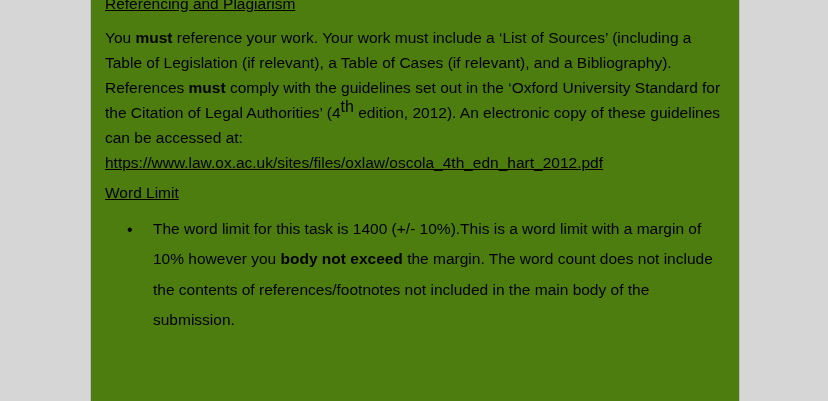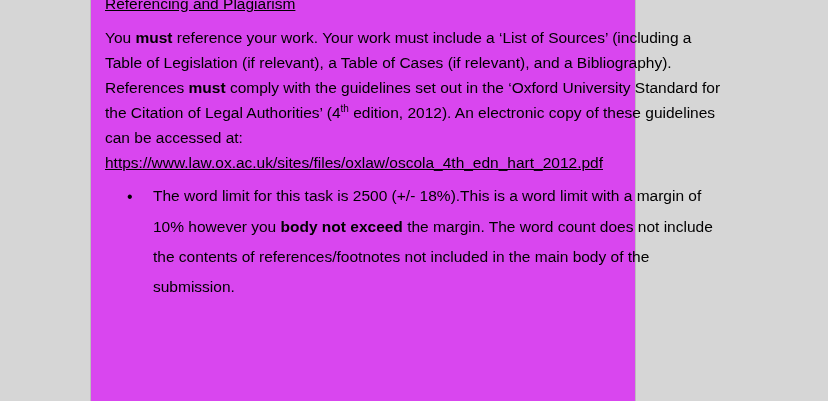--- a/index.html
+++ b/index.html
@@ -10,23 +10,23 @@
     width: 828px;
     height: 401px;
     background: #d6d6d6;
     font-family: "Liberation Sans", sans-serif;
     overflow: hidden;
   }
   #page {
     position: absolute;
     left: 90px;
     top: 0;
-    width: 546px;
+    width: 650px;
     height: 401px;
-    background: #d946ef;
+    background: #4d7c0f;
     border-left: 1px solid #bcbcbc;
     border-right: 1px solid #bcbcbc;
     box-sizing: border-box;
   }
   #left-gutter {
     position: absolute;
     left: 0;
     top: 0;
     width: 90px;
     height: 401px;
@@ -63,21 +63,21 @@
   }
   .b {
     font-weight: bold;
     margin-top: 30px;
   }
   .ul {
     text-decoration: underline;
     text-align: right;
   }
   sup {
-    font-size: 10px;
+    font-size: 16px;
     vertical-align: super;
     line-height: 0;
   }
   ul.bullets {
     margin: 6px 0 0 0;
     padding-left: 48px;
     list-style: none;
   }
   ul.bullets li {
     position: relative;
@@ -102,21 +102,22 @@
 <div id="page">
   <div id="content">
 
     <div class="heading-underline">Referencing and Plagiarism</div>
 
     <p class="para">
       <span>You </span><span class="b">must</span><span> reference your work. Your work must include a ‘List of Sources’ (including a Table of Legislation (if relevant), a Table of Cases (if relevant), and a Bibliography). References </span><span class="b">must</span><span> comply with the guidelines set out in the ‘Oxford University Standard for the Citation of Legal Authorities’ (4</span><sup>th</sup><span> edition, 2012). An electronic copy of these guidelines can be accessed at: </span><span class="ul">https://www.law.ox.ac.uk/sites/files/oxlaw/oscola_4th_edn_hart_2012.pdf</span>
     </p>
 
 
+    <div class="heading-underline">Word Limit</div>
 
     <ul class="bullets">
       <li>
-        <span>The word limit for this task is 2500 (+/- 18%).This is a word limit with a margin of 10% however you </span><span class="b">body not exceed</span><span> the margin. The word count does not include the contents of references/footnotes not included in the main body of the submission.</span>
+        <span>The word limit for this task is 1400 (+/- 10%).This is a word limit with a margin of 10% however you </span><span class="b">body not exceed</span><span> the margin. The word count does not include the contents of references/footnotes not included in the main body of the submission.</span>
       </li>
     </ul>
 
   </div>
 </div>
 
 </body></html>

